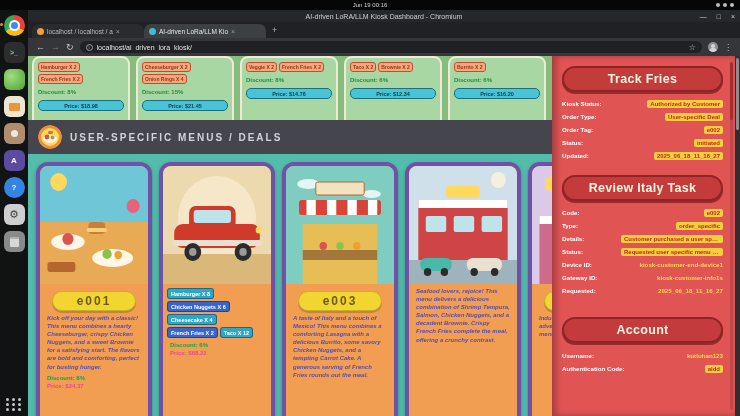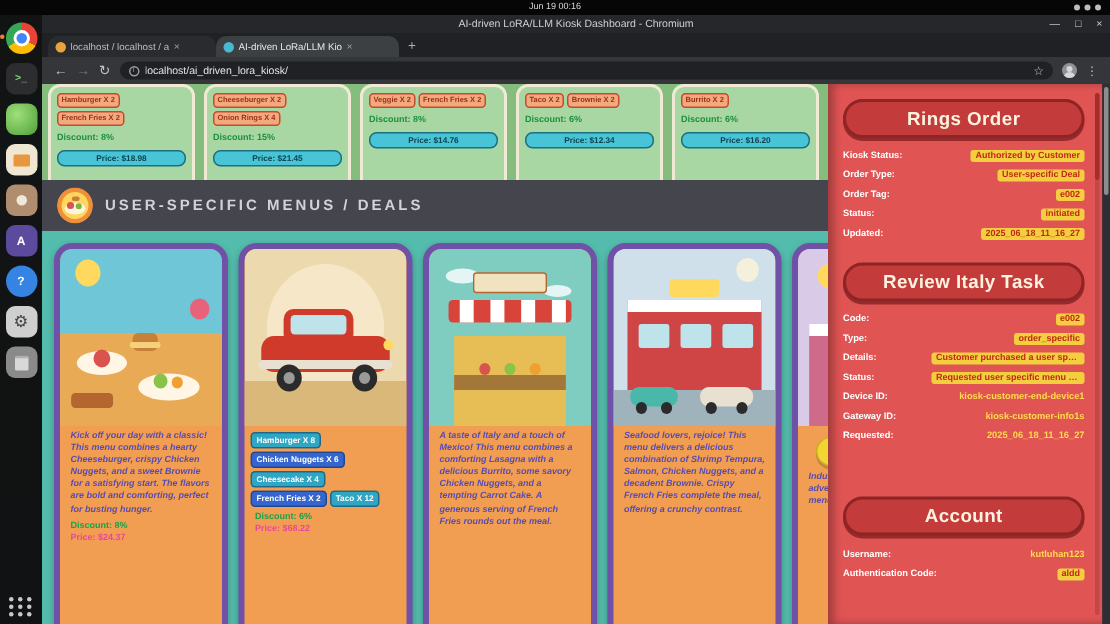--- a/index.html
+++ b/index.html
@@ -108,21 +108,21 @@
   .panel{position:absolute;left:524px;top:0;width:183px;height:360px;background:#e15454;
     padding:6px 12px 0 10px;box-shadow:inset 4px 0 6px rgba(0,0,0,.28)}
   .pbtn{width:100%;height:26px;border-radius:13px;background:#c33b3b;border:2px solid #8f2424;
     color:#fdf3df;font-size:12.5px;font-weight:bold;display:flex;align-items:center;justify-content:center;
     box-shadow:0 2px 0 rgba(90,10,10,.55);cursor:pointer;letter-spacing:.3px}
   .prow{height:13px;display:flex;justify-content:space-between;align-items:center}
   .plabel{font-size:6.2px;color:#ffffff;font-weight:bold;white-space:nowrap}
   .pchip{background:#f3cf3f;color:#c22818;font-size:6px;font-weight:bold;padding:1px 3px;border-radius:2px;
     max-width:102px;white-space:nowrap;overflow:hidden;text-overflow:ellipsis}
   .ptext{color:#ffd94e;font-size:6.2px;font-weight:bold;max-width:108px;white-space:nowrap;overflow:hidden;text-overflow:ellipsis}
-  .gap1{margin-top:4px}.gap2{margin-top:13px}.gap3{margin-top:34px}
+  .gap1{margin-top:4px}.gap2{margin-top:13px}.gap3{margin-top:20px}
   .pscroll{position:absolute;right:2px;top:6px;width:3px;height:348px;background:rgba(0,0,0,.14);border-radius:2px}
   .pthumb{width:3px;height:58px;background:#a22e2e;border-radius:2px;cursor:pointer}
 </style>
 </head>
 <body>
 
 <div class="sysbar">
   <span>Jun 19 00:16</span>
   <span class="tray">
     <i></i>
@@ -268,20 +268,21 @@
             <ellipse cx="30" cy="76" rx="18" ry="8" fill="#fff6e6"></ellipse>
             <circle cx="30" cy="73" r="6" fill="#d9534f"></circle>
             <ellipse cx="78" cy="92" rx="22" ry="9" fill="#fff6e6"></ellipse>
             <circle cx="72" cy="88" r="5" fill="#8bc34a"></circle>
             <circle cx="84" cy="89" r="4" fill="#f0a030"></circle>
             <rect x="52" y="56" width="18" height="12" rx="4" fill="#c87f3a"></rect>
             <rect x="50" y="62" width="22" height="4" rx="2" fill="#f5d27a"></rect>
             <circle cx="100" cy="40" r="7" fill="#e8637a"></circle>
             <rect x="8" y="96" width="30" height="10" rx="3" fill="#b5652f"></rect>
           </svg>
+          <div class="codepill">e001</div>
           <div class="desc">Kick off your day with a classic! This menu combines a hearty Cheeseburger, crispy Chicken Nuggets, and a sweet Brownie for a satisfying start. The flavors are bold and comforting, perfect for busting hunger.</div>
           <div class="mdisc">Discount: 8%</div>
           <div class="mprice">Price: $24.37</div>
         </div>
 
         <div class="mcard">
           <svg class="illus" viewBox="0 0 116 118" preserveAspectRatio="none">
             <rect width="116" height="118" fill="#ecd9ae"></rect>
             <circle cx="58" cy="52" r="42" fill="#f5e7c8"></circle>
             <rect y="88" width="116" height="30" fill="#d9b87a"></rect>
@@ -316,20 +317,21 @@
             <rect x="14" y="34" width="88" height="15" rx="3" fill="#d9443a"></rect>
             <rect x="22" y="34" width="10" height="15" fill="#ffffff"></rect>
             <rect x="44" y="34" width="10" height="15" fill="#ffffff"></rect>
             <rect x="66" y="34" width="10" height="15" fill="#ffffff"></rect>
             <rect x="88" y="34" width="10" height="15" fill="#ffffff"></rect>
             <rect x="32" y="16" width="52" height="13" rx="2" fill="#f2e3c0" stroke="#b5652f"></rect>
             <circle cx="40" cy="80" r="4" fill="#d9534f"></circle>
             <circle cx="58" cy="80" r="4" fill="#8bc34a"></circle>
             <circle cx="76" cy="80" r="4" fill="#f0a030"></circle>
           </svg>
+          <div class="codepill">e003</div>
           <div class="desc">A taste of Italy and a touch of Mexico! This menu combines a comforting Lasagna with a delicious Burrito, some savory Chicken Nuggets, and a tempting Carrot Cake. A generous serving of French Fries rounds out the meal.</div>
         </div>
 
         <div class="mcard">
           <svg class="illus" viewBox="0 0 116 118" preserveAspectRatio="none">
             <rect width="116" height="118" fill="#cfe0ea"></rect>
             <circle cx="96" cy="14" r="8" fill="#f5f0dc"></circle>
             <rect y="94" width="116" height="24" fill="#9fb3bd"></rect>
             <rect x="10" y="34" width="96" height="60" fill="#cf4444"></rect>
             <rect x="10" y="34" width="96" height="8" fill="#ffffff"></rect>
@@ -355,21 +357,21 @@
             <rect x="8" y="50" width="60" height="8" fill="#ffffff"></rect>
           </svg>
           <div class="codepill">e005</div>
           <div class="desc">Indulge in a sweet and savory adventure with this delightful menu.</div>
         </div>
       </div>
     </div>
 
     <div class="panel">
 
-      <button class="pbtn gap1">Rings Order</button>
+      <button class="pbtn gap1">Track Fries</button>
 
       <div class="prow" style="margin-top:5px">
         <span class="plabel">Kiosk Status:</span>
         <span class="pchip">Authorized by Customer</span>
       </div>
       <div class="prow">
         <span class="plabel">Order Type:</span>
         <span class="pchip">User-specific Deal</span>
       </div>
       <div class="prow">

